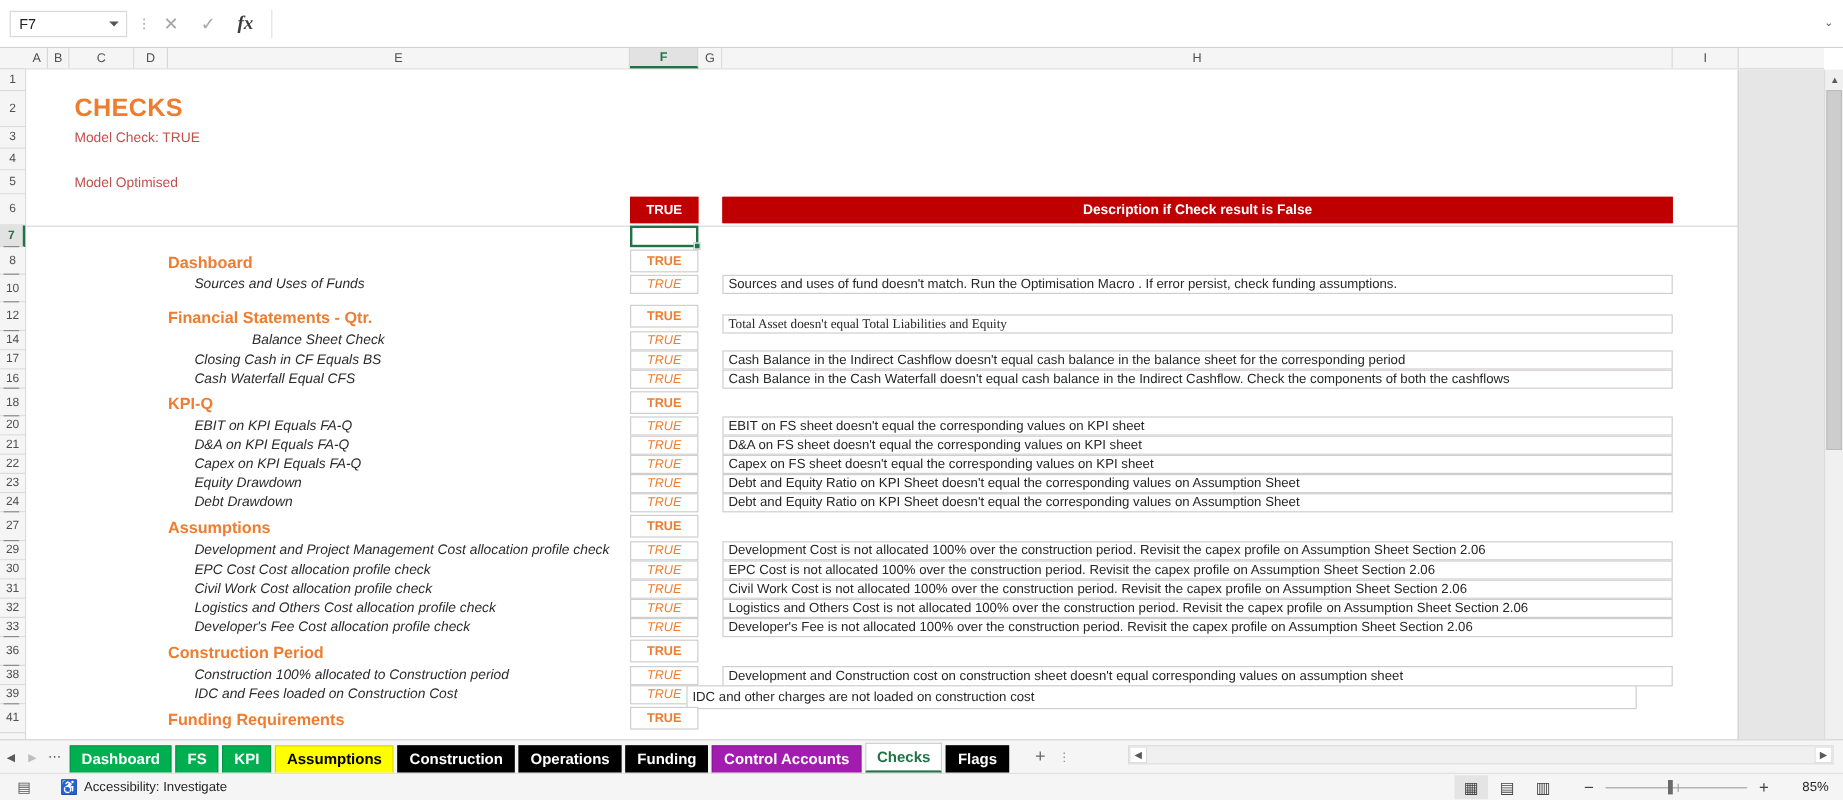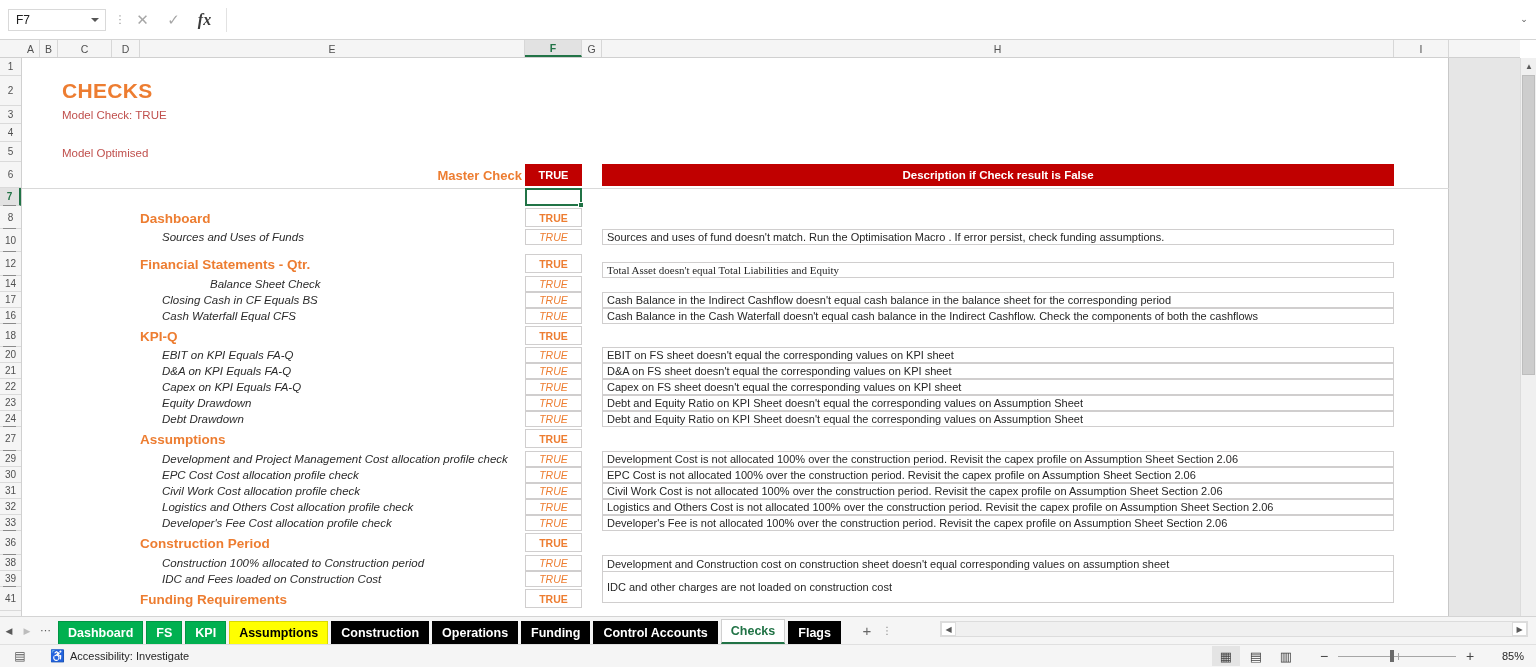--- a/index.html
+++ b/index.html
@@ -472,21 +472,20 @@
       <div class="rowh" style="top: 529px; height: 24px;">41</div>
     </div>
 
   <div id="cells">
     <div id="sheet-body">
 
       <div class="cell title-checks" style="left:40px; top:18px; width:300px; height:30px;">CHECKS</div>
       <div class="cell sub-red" style="left:40px; top:48px; width:300px; height:18px;">Model Check: TRUE</div>
       <div class="cell sub-red" style="left:40px; top:86px; width:300px; height:18px;">Model Optimised</div>
 
-      <div class="cell master-check-label" style="left:200px; top:104px; width:300px; height:26px;">Master Check</div>
       <div class="f-box master" style="left:503px; top:106px; width:57px; height:22px;">TRUE</div>
       <div class="h-box header" style="left:580px; top:106px; width:792px; height:22px;">Description if Check result is False</div>
 
       <div class="hline" style="left:0px;  top:130px; width:503px;"></div>
       <div class="hline" style="left:560px;top:130px; width:867px;"></div>
 
       <div id="section-cells">
           <div class="cell section-head" style="left: 118px; top: 148px; width: 380px; height: 24px;">Dashboard</div>
           <div class="f-box bold-true" style="left: 503px; top: 150px; width: 57px; height: 19px;">TRUE</div>
           <div class="cell item-label" style="left: 140px; top: 171px; width: 360px; height: 16px;">Sources and Uses of Funds</div>
@@ -537,21 +536,21 @@
           <div class="cell item-label" style="left: 140px; top: 457px; width: 360px; height: 16px;">Developer's Fee Cost allocation profile check</div>
           <div class="f-box" style="left: 503px; top: 457px; width: 57px; height: 16px;">TRUE</div>
           <div class="h-box" style="left: 580px; top: 457px; width: 792px; height: 16px;">Developer's Fee is not allocated 100% over the construction period. Revisit the capex profile on Assumption Sheet Section 2.06</div>
           <div class="cell section-head" style="left: 118px; top: 473px; width: 380px; height: 24px;">Construction Period</div>
           <div class="f-box bold-true" style="left: 503px; top: 475px; width: 57px; height: 19px;">TRUE</div>
           <div class="cell item-label" style="left: 140px; top: 497px; width: 360px; height: 16px;">Construction 100% allocated to Construction period</div>
           <div class="f-box" style="left: 503px; top: 497px; width: 57px; height: 16px;">TRUE</div>
           <div class="h-box" style="left: 580px; top: 497px; width: 792px; height: 17px;">Development and Construction cost on construction sheet doesn't equal corresponding values on assumption sheet</div>
           <div class="cell item-label" style="left: 140px; top: 513px; width: 360px; height: 16px;">IDC and Fees loaded on Construction Cost</div>
           <div class="f-box" style="left: 503px; top: 513px; width: 57px; height: 16px;">TRUE</div>
-          <div class="h-box" style="left: 580px; top: 513px; width: 792px; height: 32px;">IDC and other charges are not loaded on construction cost</div>
+          <div class="h-box" style="left: 550px; top: 513px; width: 792px; height: 20px;">IDC and other charges are not loaded on construction cost</div>
           <div class="cell section-head" style="left: 118px; top: 529px; width: 380px; height: 24px;">Funding Requirements</div>
           <div class="f-box bold-true" style="left: 503px; top: 531px; width: 57px; height: 19px;">TRUE</div>
         </div>
 
       <div id="sel-cell" style="left:503px; top:130px; width:57px; height:18px;">
         <div class="fill-handle"></div>
       </div>
 
     </div>
     <div id="gutter-right"></div>
@@ -568,21 +567,21 @@
   <div class="nav-arrow dim">▶</div>
   <div class="nav-dots">⋯</div>
   <div id="tabs">
       <div class="tab" style="background: rgb(0, 176, 80); color: rgb(255, 255, 255);">Dashboard</div>
       <div class="tab" style="background: rgb(0, 176, 80); color: rgb(255, 255, 255);">FS</div>
       <div class="tab" style="background: rgb(0, 176, 80); color: rgb(255, 255, 255);">KPI</div>
       <div class="tab" style="background: rgb(255, 255, 0); color: rgb(0, 0, 0);">Assumptions</div>
       <div class="tab" style="background: rgb(0, 0, 0); color: rgb(255, 255, 255);">Construction</div>
       <div class="tab" style="background: rgb(0, 0, 0); color: rgb(255, 255, 255);">Operations</div>
       <div class="tab" style="background: rgb(0, 0, 0); color: rgb(255, 255, 255);">Funding</div>
-      <div class="tab" style="background: #000000; color: rgb(255, 255, 255);">Control Accounts</div>
+      <div class="tab" style="background: #a21caf; color: rgb(255, 255, 255);">Control Accounts</div>
       <div class="tab active" style="background: rgb(255, 255, 255); color: rgb(33, 115, 70);">Checks</div>
       <div class="tab" style="background: rgb(0, 0, 0); color: rgb(255, 255, 255);">Flags</div>
     </div>
   <div class="tab-add">+</div>
   <div class="tab-menu">⋮</div>
 </div>
 
 <div id="hscroll">
   <div class="harrow">◀</div>
   <div class="hthumb"></div>

